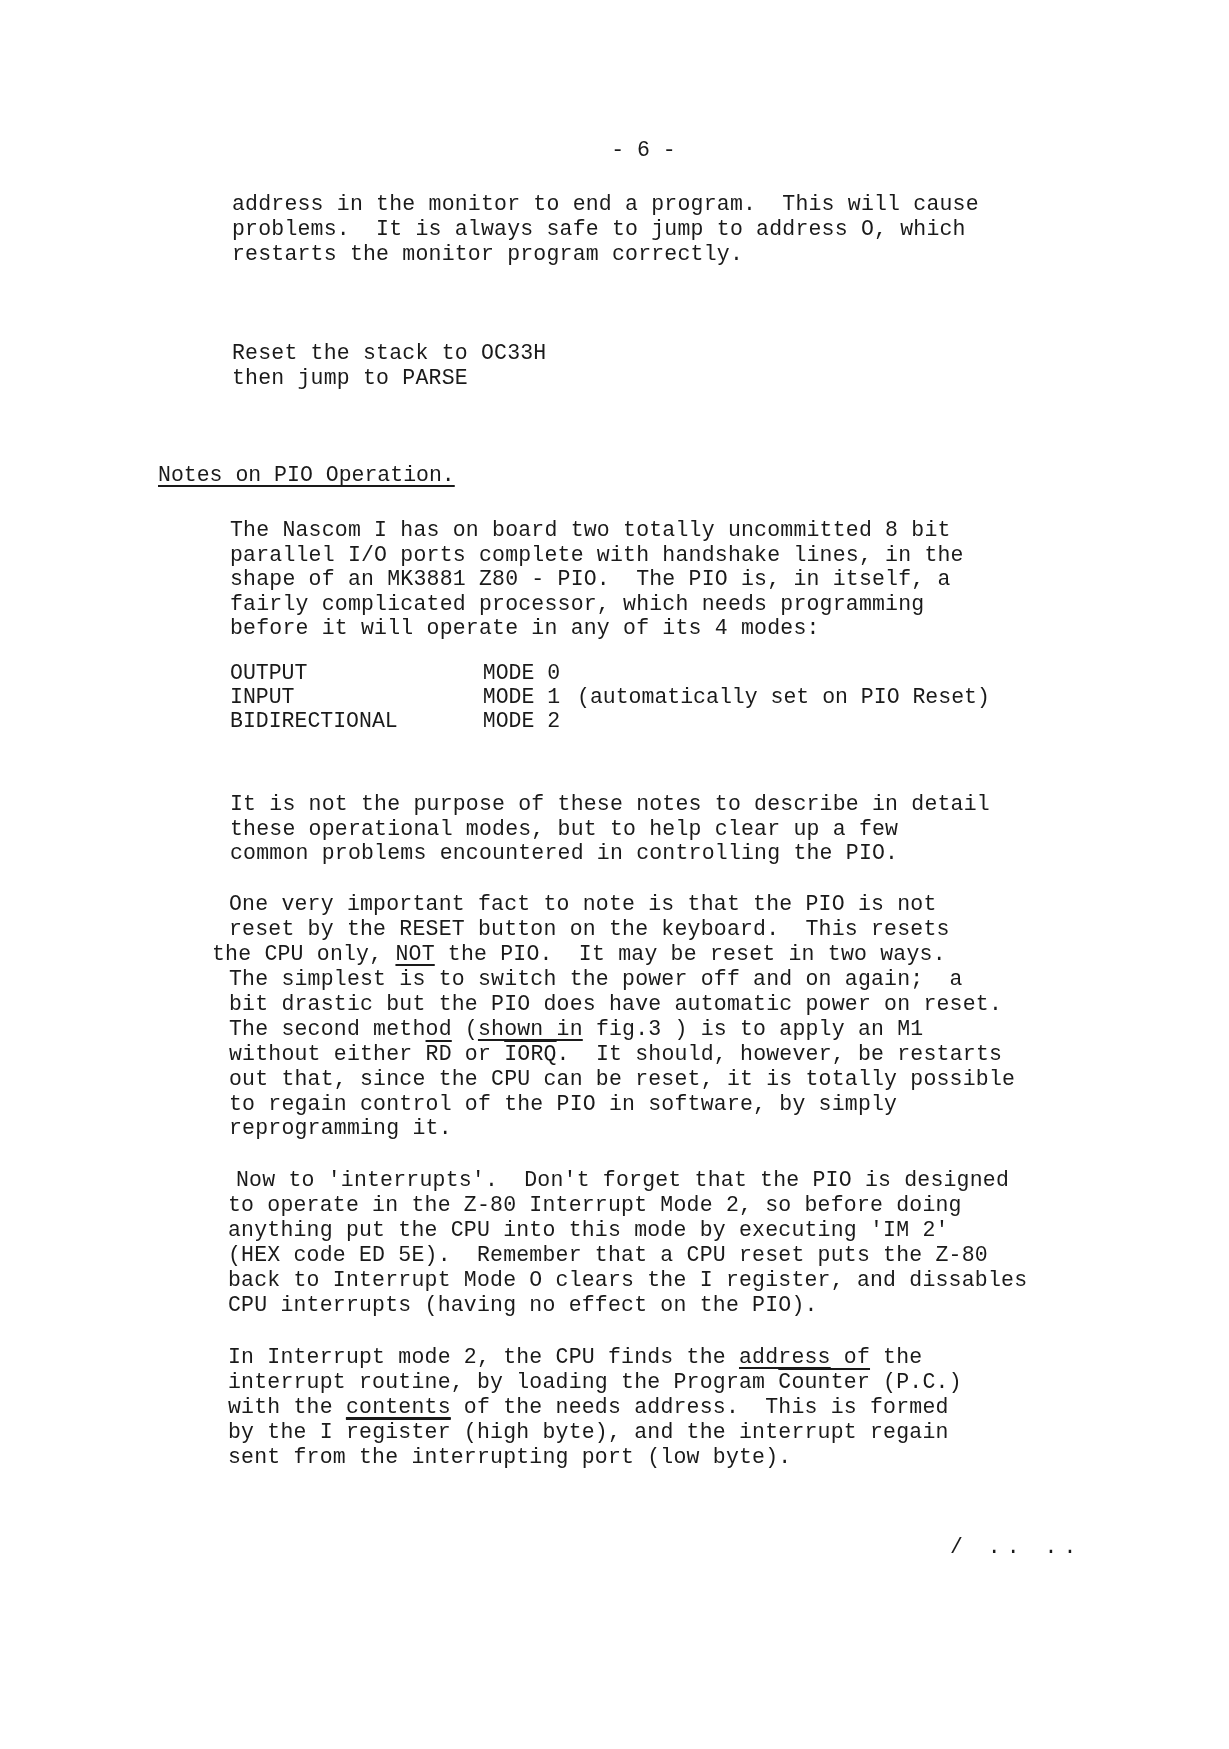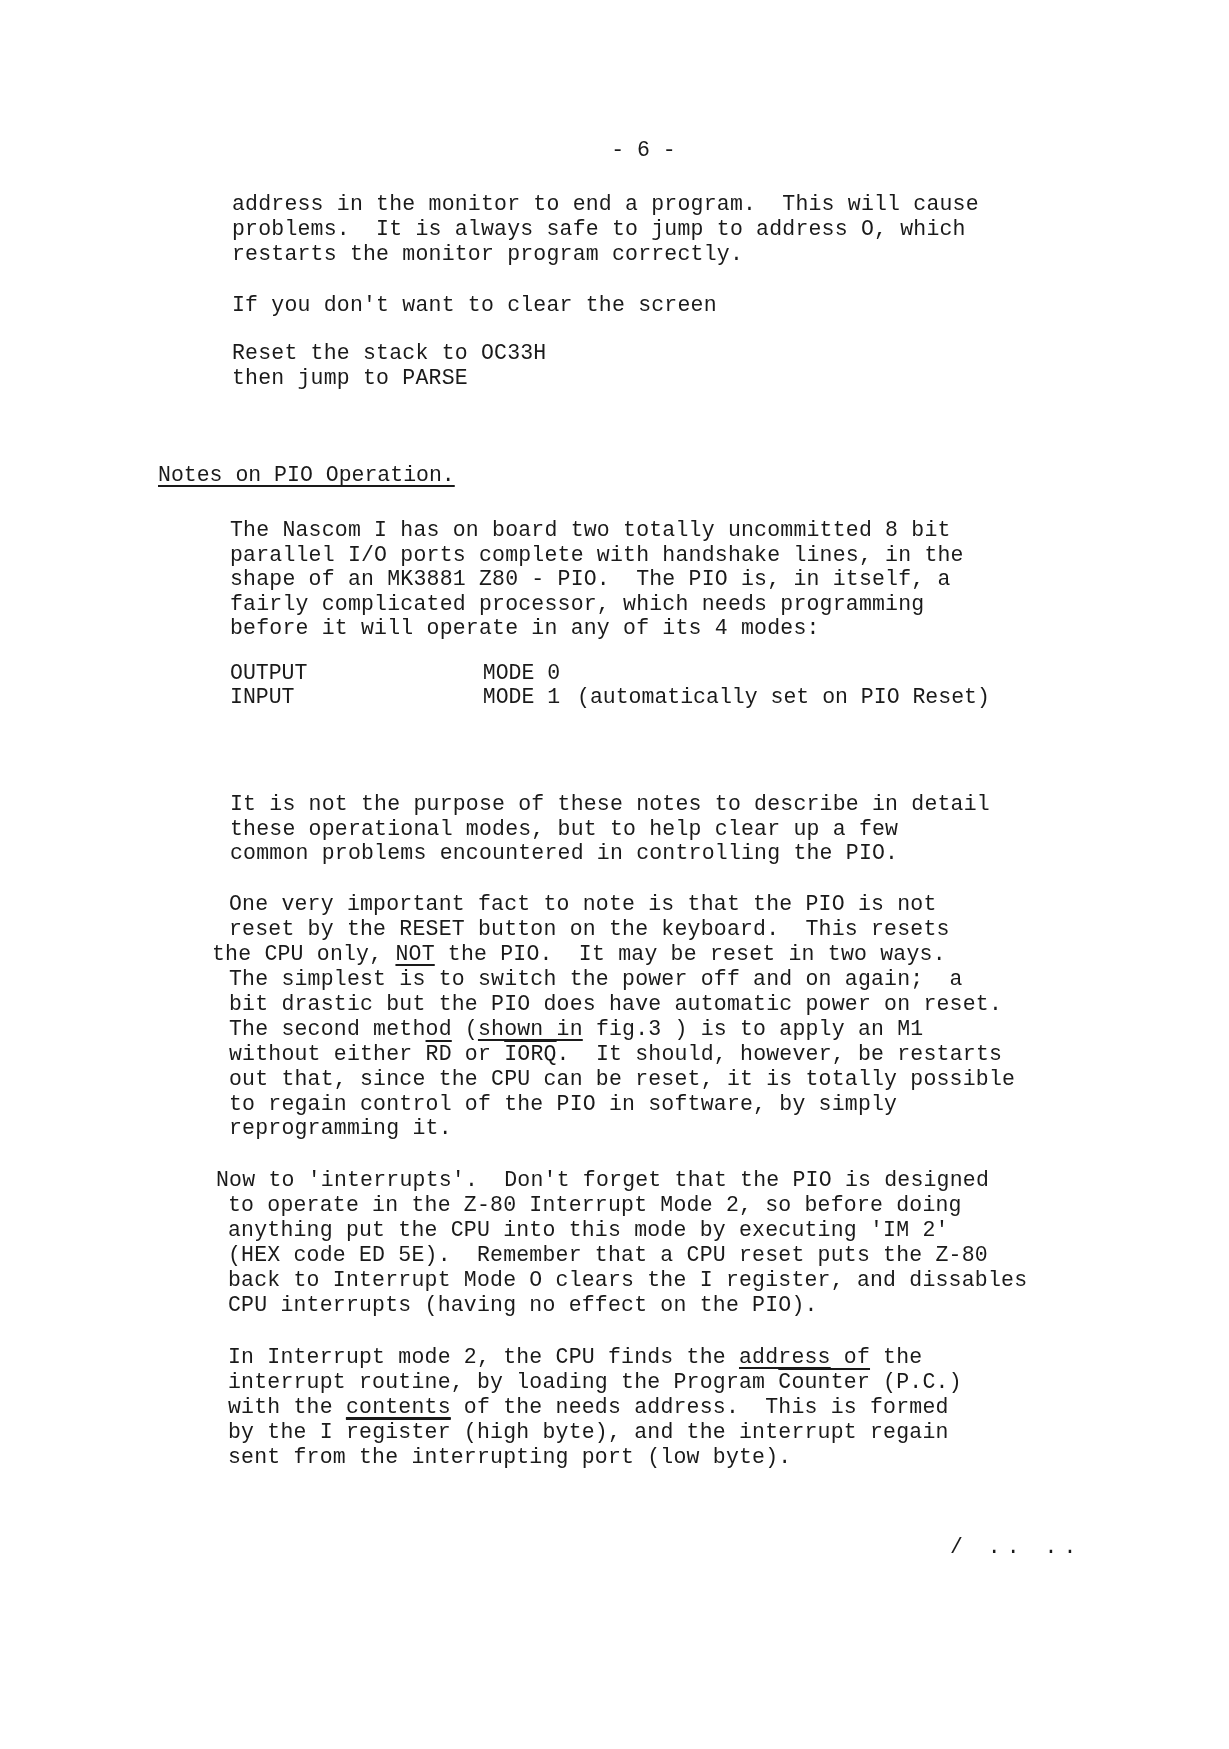--- a/index.html
+++ b/index.html
@@ -23,21 +23,20 @@
 <div class="page">
 
   <div class="page-number">- 6 -</div>
 
   <div>
     <div class="line" style="left:232px;top:192px">address in the monitor to end a program.  This will cause</div>
     <div class="line" style="left:232px;top:217px">problems.  It is always safe to jump to address O, which</div>
     <div class="line" style="left:232px;top:242px">restarts the monitor program correctly.</div>
   </div>
 
-  <div class="line" style="left:232px;top:293px">If you don't want to clear the screen</div>
 
   <div>
     <div class="line" style="left:232px;top:341px">Reset the stack to OC33H</div>
     <div class="line" style="left:232px;top:366px">then jump to PARSE</div>
   </div>
 
   <div class="heading">Notes on PIO Operation.</div>
 
   <div>
     <div class="line" style="left:230px;top:518px">The Nascom I has on board two totally uncommitted 8 bit</div>
@@ -52,20 +51,25 @@
       <tr>
         <td class="c1">OUTPUT</td>
         <td class="c2">MODE 0</td>
         <td></td>
       </tr>
       <tr>
         <td class="c1">INPUT</td>
         <td class="c2">MODE 1</td>
         <td>(automatically set on PIO Reset)</td>
       </tr>
+      <tr>
+        <td class="c1">BIDIRECTIONAL</td>
+        <td class="c2">MODE 2</td>
+        <td></td>
+      </tr>
     </tbody>
   </table>
 
   <div>
     <div class="line" style="left:230px;top:792px">It is not the purpose of these notes to describe in detail</div>
     <div class="line" style="left:230px;top:817px">these operational modes, but to help clear up a few</div>
     <div class="line" style="left:230px;top:841px">common problems encountered in controlling the PIO.</div>
   </div>
 
   <div>
@@ -75,21 +79,21 @@
     <div class="line" style="left:229px;top:967px">The simplest is to switch the power off and on again;  a</div>
     <div class="line" style="left:229px;top:992px">bit drastic but the PIO does have automatic power on reset.</div>
     <div class="line" style="left:229px;top:1017px"><span>The second method (</span><span class="u">shown in</span><span> fig.3 ) is to apply an M1</span></div>
     <div class="line" style="left:229px;top:1042px"><span>without either </span><span class="o">RD</span><span> or </span><span class="o">IORQ</span><span>.  It should, however, be restarts</span></div>
     <div class="line" style="left:229px;top:1067px">out that, since the CPU can be reset, it is totally possible</div>
     <div class="line" style="left:229px;top:1092px">to regain control of the PIO in software, by simply</div>
     <div class="line" style="left:229px;top:1116px">reprogramming it.</div>
   </div>
 
   <div>
-    <div class="line" style="left:216px;top:1168px">Now to 'interrupts'.  Don't forget that the PIO is designed</div>
+    <div class="line" style="left:236px;top:1168px">Now to 'interrupts'.  Don't forget that the PIO is designed</div>
     <div class="line" style="left:228px;top:1193px">to operate in the Z-80 Interrupt Mode 2, so before doing</div>
     <div class="line" style="left:228px;top:1218px">anything put the CPU into this mode by executing 'IM 2'</div>
     <div class="line" style="left:228px;top:1243px">(HEX code ED 5E).  Remember that a CPU reset puts the Z-80</div>
     <div class="line" style="left:228px;top:1268px">back to Interrupt Mode O clears the I register, and dissables</div>
     <div class="line" style="left:228px;top:1293px">CPU interrupts (having no effect on the PIO).</div>
   </div>
 
   <div>
     <div class="line" style="left:228px;top:1345px"><span>In Interrupt mode 2, the CPU finds the </span><span class="u">address</span><span> of the</span></div>
     <div class="line" style="left:228px;top:1370px"><span>interrupt routine, by loading the Program </span><span class="o">Counter</span><span> (P.C.)</span></div>

